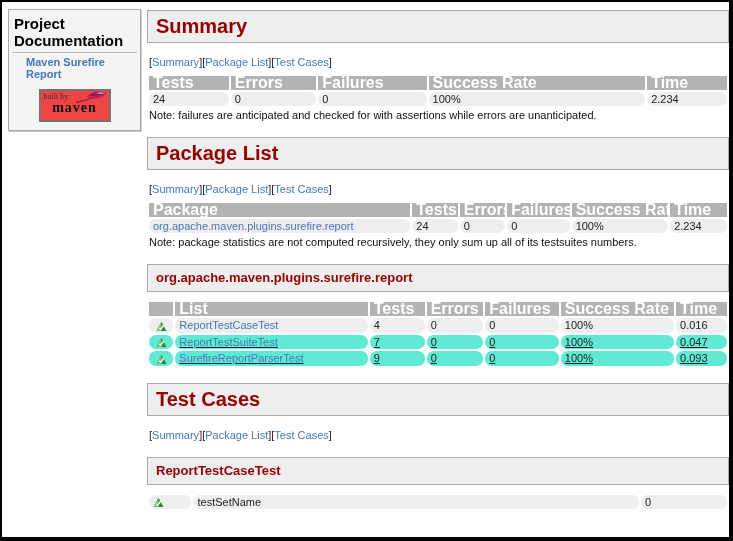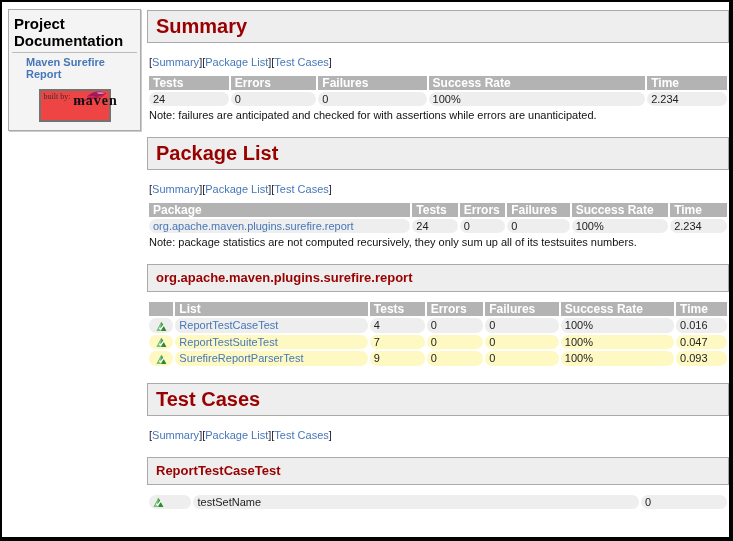--- a/index.html
+++ b/index.html
@@ -12,40 +12,40 @@
   .sidebar-box{margin:7px 4px 0 6px;background:#f4f4f4;border:1px solid #aaa;
                box-shadow:1px 1px 0 #ccc;padding:3px 3px 6px 3px;}
   .sidebar-title{font-weight:bold;font-size:15px;color:#000;padding:2px 2px 3px 2px;
                  border-bottom:1px solid #bbb;}
   .sidebar-link{padding:3px 0 0 14px;}
   .sidebar-link a{color:#4677b8;font-weight:bold;text-decoration:none;cursor:pointer;}
   .maven-logo{margin:9px auto 2px auto;width:68px;height:29px;background:#ef4444;
               border:2px solid #737373;position:relative;cursor:pointer;font-family:Liberation Serif, serif;}
   .built-by{position:absolute;top:1px;left:3px;font-size:8px;color:#333;}
   .feather{position:absolute;top:0;right:1px;width:34px;height:13px;}
-  .brand{position:absolute;bottom:12px;left:0;width:100%;text-align:center;
-         font-size:14px;font-weight:bold;color:#111;line-height:15px;letter-spacing:1px;margin-left:21px;}
+  .brand{position:absolute;bottom:5px;left:0;width:100%;text-align:center;
+         font-size:14px;font-weight:bold;color:#111;line-height:15px;letter-spacing:1px;}
   
   .content-col{flex:1 1 auto;padding:8px 0 0 2px;min-width:0;}
   h2.band{background:#eee;border:1px solid #aaa;color:#990000;font-size:20px;
           font-weight:bold;margin:0;padding:3px 8px 4px 8px;line-height:24px;}
   h2.band.mt{margin-top:15px;}
   h3.band{background:#eee;border:1px solid #aaa;color:#990000;font-size:13px;
           font-weight:bold;margin:15px 0 8px 0;padding:6px 8px;line-height:14px;}
   p.nav{margin:13px 0 5px 2px;line-height:13px;}
   p.nav .br{color:#223;}
   a.navlink{color:#4677b8;text-decoration:none;cursor:pointer;}
   p.note{margin:1px 0 14px 2px;color:#111;line-height:13px;}
   table.body{width:100%;border-collapse:separate;border-spacing:2px;table-layout:fixed;
              margin:2px 0 0 0;}
   table.body th{background:#b3b3b3;color:#fff;text-align:left;font-weight:bold;
-                font-size:12px;padding:1px 4px;line-height:12px;white-space:nowrap;overflow:hidden;}
+                font-size:16px;padding:1px 4px;line-height:12px;white-space:nowrap;overflow:hidden;}
   table.body td{padding:1px 4px;line-height:12px;white-space:nowrap;overflow:hidden;border-radius:7px;}
   tr.ra td{background:#eee;}
-  tr.rb td{background:#fef9c3;}
+  tr.rb td{background:#5eead4;text-decoration:underline;}
   td.icell{text-align:center;padding:1px 2px;}
   .okicon{width:11px;height:11px;vertical-align:middle;display:inline-block;}
 </style>
 </head>
 <body>
 
 <div class="page">
   <div class="layout">
 
     <div class="sidebar-col">

